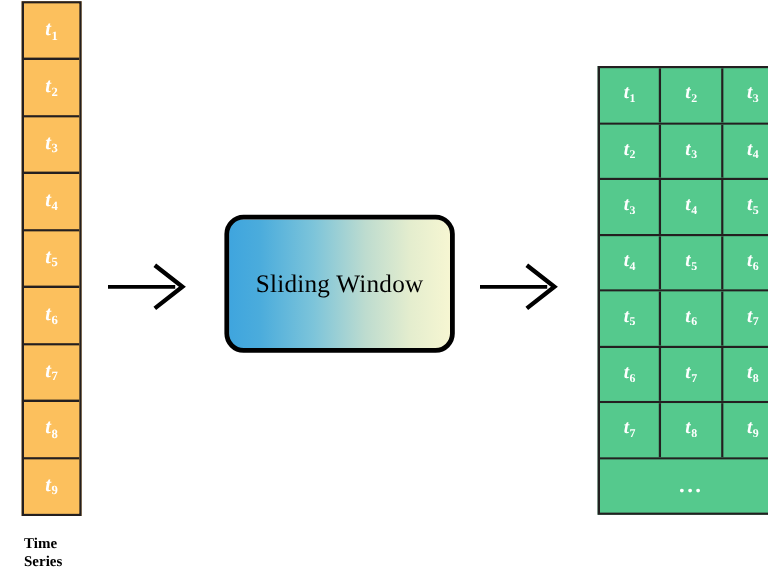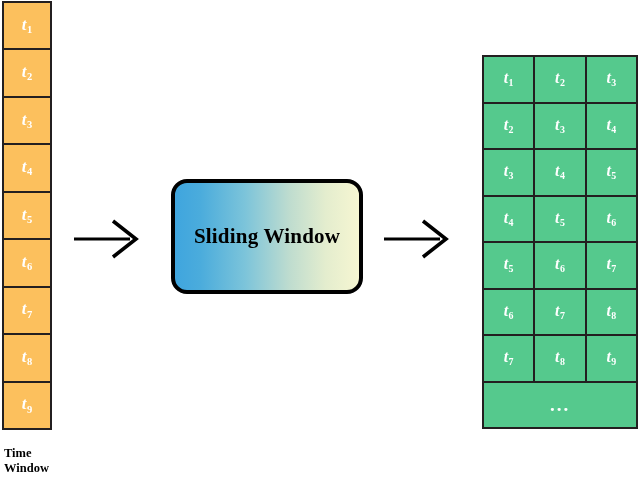--- a/index.html
+++ b/index.html
@@ -10,21 +10,21 @@
   body {
     width: 640px;
     height: 479px;
     position: relative;
     overflow: hidden;
     font-family: "Liberation Serif", "DejaVu Serif", serif;
   }
 
   .canvas {
     position: absolute;
-    left: 0; top: 0;
+    left: 16px; top: 0;
     width: 580px;
     height: 479px;
   }
 
   
   #timeseries-column {
     position: absolute;
     left: 2px;
     top: 1px;
     width: 50px;
@@ -102,21 +102,21 @@
     box-sizing: border-box;
     border: 4px solid #000000;
     border-radius: 16px;
     background: linear-gradient(to right, #3FA5DE 0%, #4BACDC 14%, #7CC4DA 38%, #BEDCCF 62%, #E4EDCE 82%, #F6F6D2 100%);
     display: flex;
     align-items: center;
     justify-content: center;
   }
   #sliding-window-title {
     font-size: 21px;
-    font-weight: bold;
+    font-weight: normal;
     color: #000000;
     letter-spacing: 0.2px;
   }
 
   
   #timeslice-grid {
     position: absolute;
     left: 482px;
     top: 55px;
     width: 156px;
@@ -192,21 +192,21 @@
       </div>
       <div class="ts-cell">
         <span class="tvar"><span class="tbase">t</span><span class="tsub">8</span></span>
       </div>
       <div class="ts-cell">
         <span class="tvar"><span class="tbase">t</span><span class="tsub">9</span></span>
       </div>
     </div>
 
   <div id="timeseries-label">Time
-Window</div>
+Series</div>
 
   <svg id="arrow-left" class="arrow-svg" width="70" height="46" viewBox="0 0 70 46">
     <line x1="2" y1="23" x2="58" y2="23" stroke="#000000" stroke-width="3.2"></line>
     <polyline points="41,5 64,23 41,41" fill="none" stroke="#000000" stroke-width="3.6" stroke-linecap="butt" stroke-linejoin="miter"></polyline>
   </svg>
 
   <div id="sliding-window-box">
     <span id="sliding-window-title">Sliding Window</span>
   </div>
 

